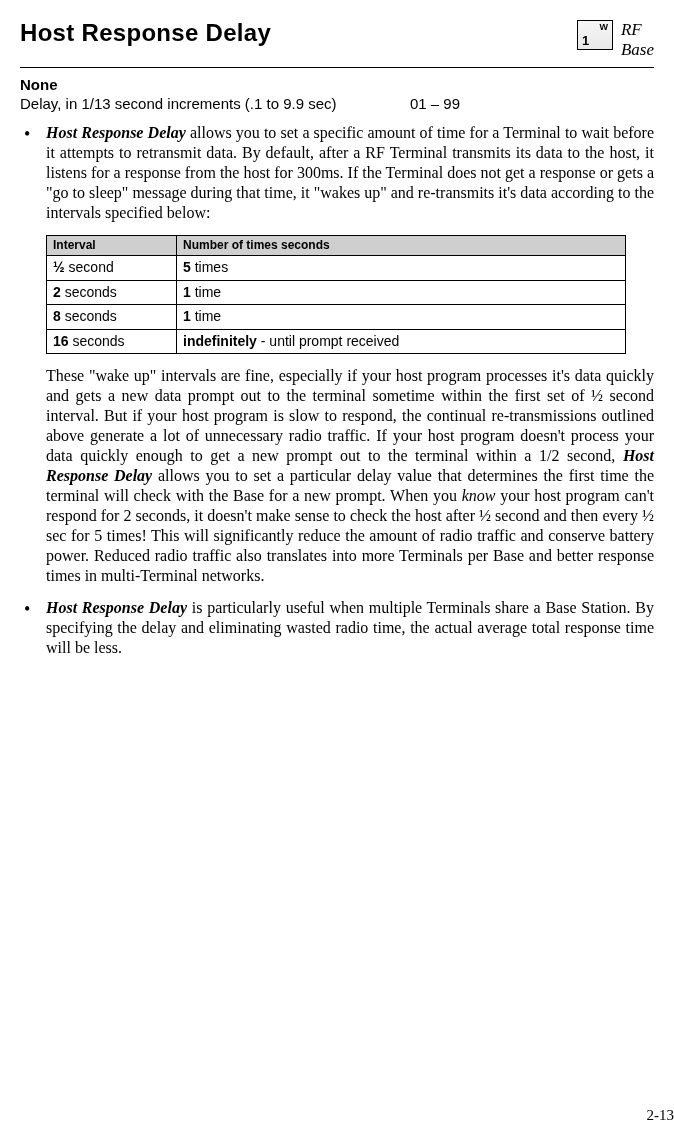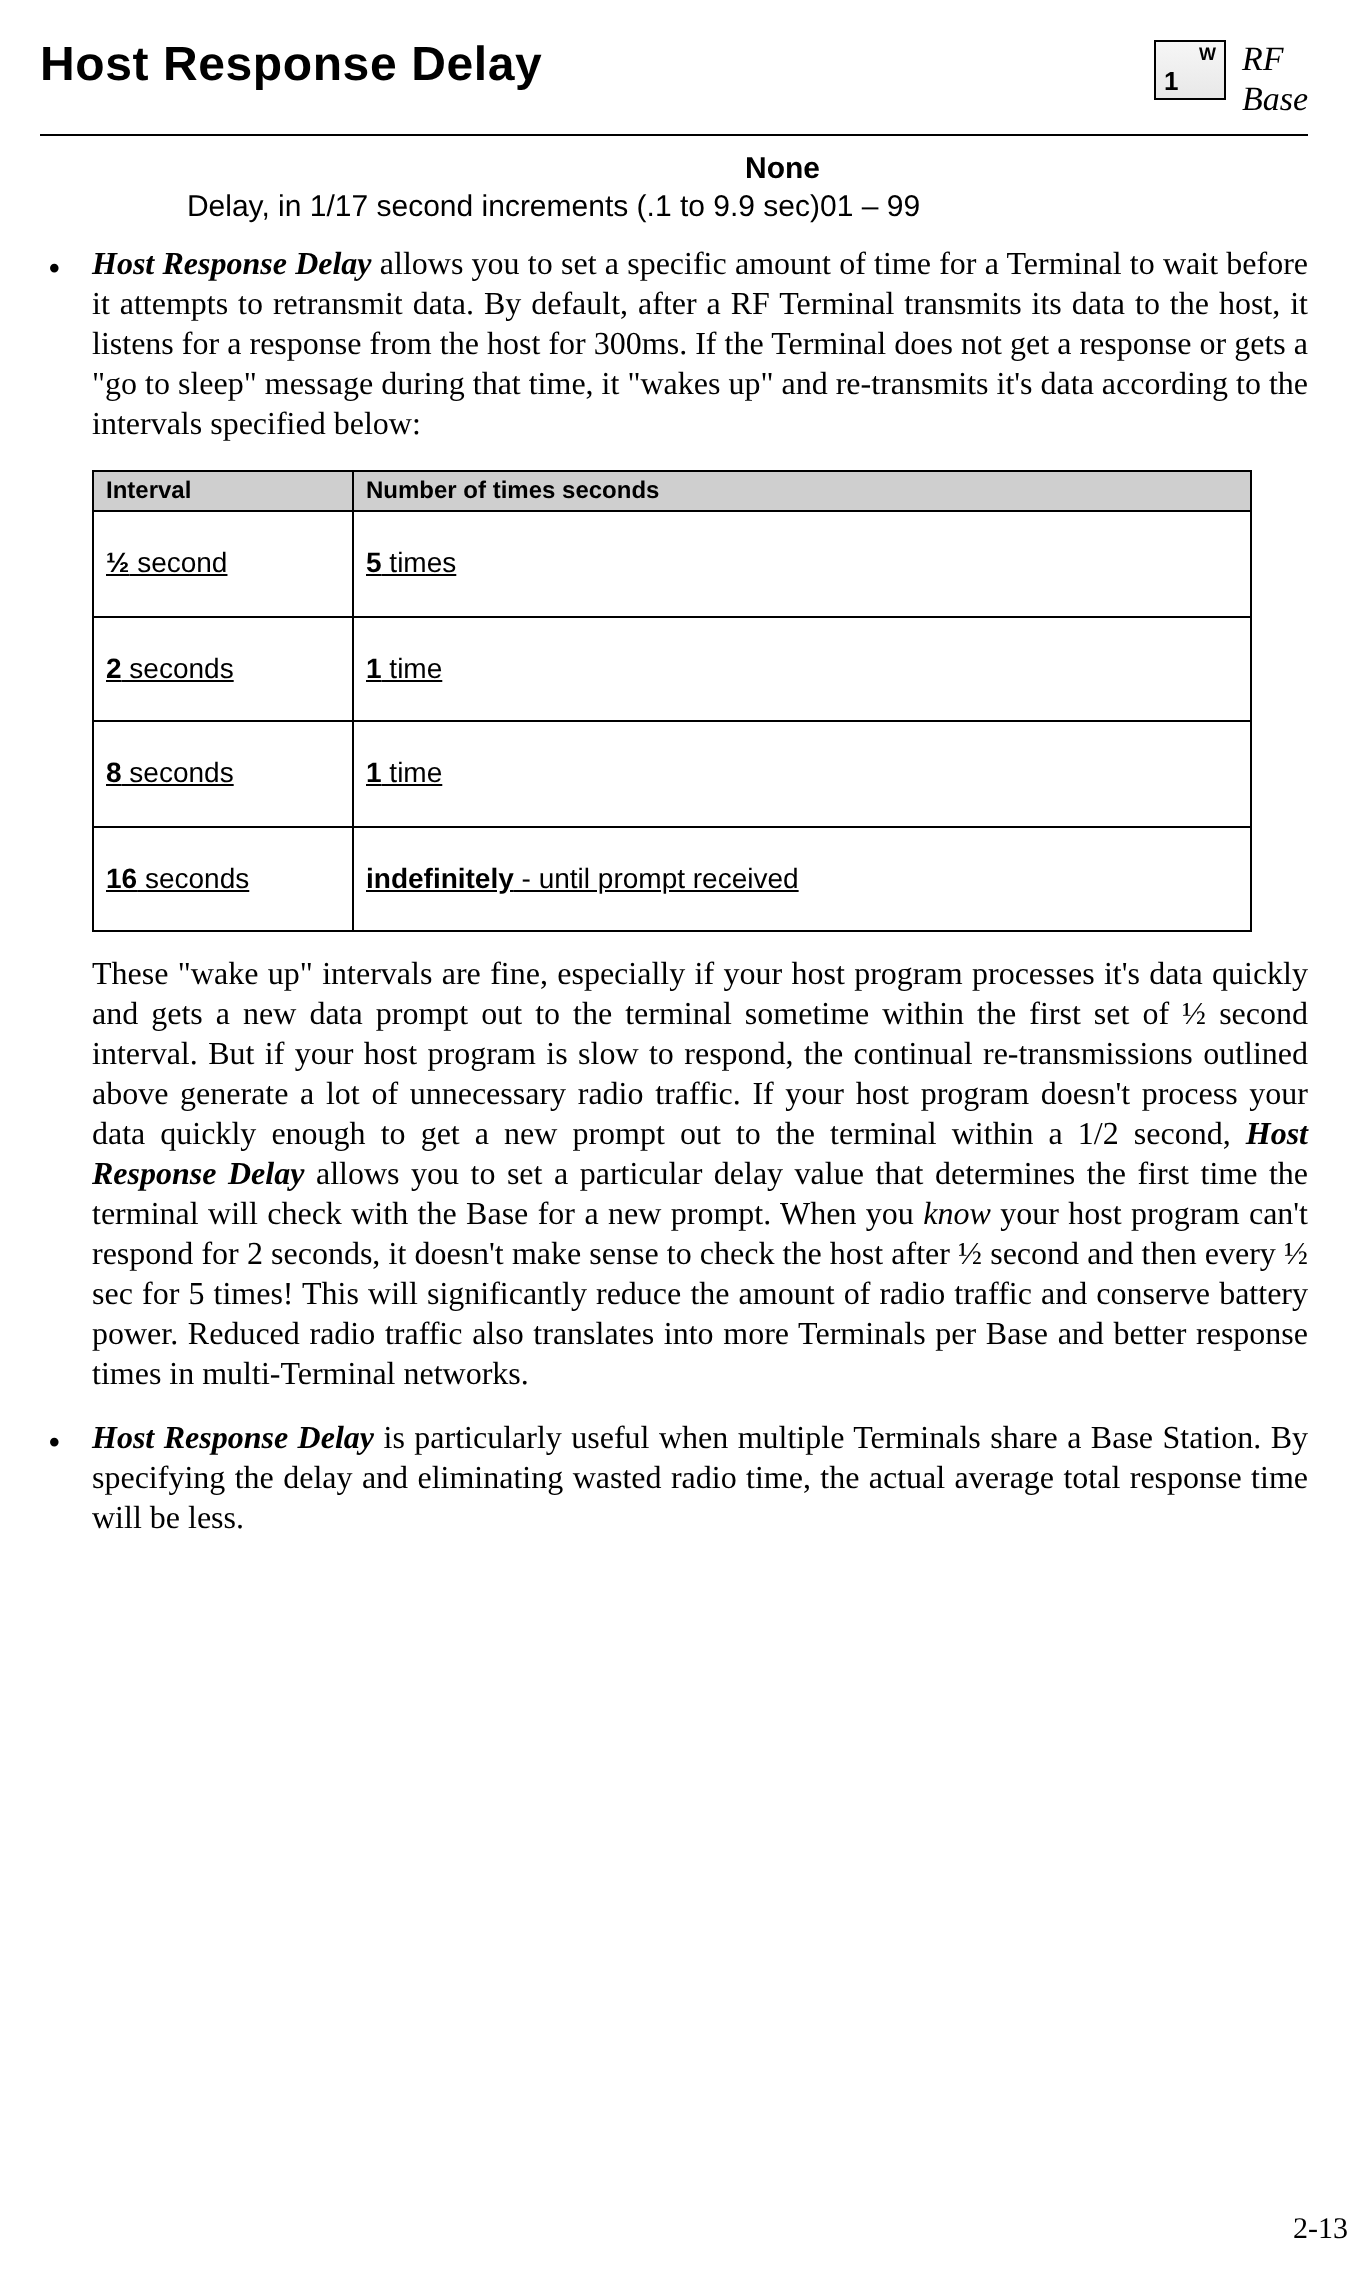--- a/index.html
+++ b/index.html
@@ -72,21 +72,20 @@
     .settings-list {
       font-family: Arial, Helvetica, sans-serif;
       font-size: 15px;
       margin-bottom: 10px;
     }
     .settings-row {
       display: flex;
     }
     .settings-label {
       width: 390px;
-      text-align: right;
     }
     .settings-value {
       flex: 1;
     }
     .bold {
       font-weight: bold;
     }
     .bullet-list {
       list-style: none;
       margin-left: 0;
@@ -119,22 +118,21 @@
     }
     table.interval-table th {
       background: #cfcfcf;
       text-align: left;
       font-size: 12px;
       padding: 2px 6px;
       border: 1px solid #000;
     }
     table.interval-table td {
       border: 1px solid #000;
-      padding: 17px 6px;
-      text-decoration: underline;
+      padding: 3px 6px;
     }
     .interval-table col.col1 { width: 130px; }
     .page-number {
       position: absolute;
       bottom: 20px;
       left: 0;
       width: 100%;
       text-align: right;
       font-size: 15px;
     }
@@ -155,21 +153,21 @@
       <div>Base</div>
     </div>
   </div>
 </div>
 
 <div class="settings-list">
   <div class="settings-row">
     <div class="settings-label bold">None</div>
   </div>
   <div class="settings-row">
-    <div class="settings-label">Delay, in 1/17 second increments (.1 to 9.9 sec)</div>
+    <div class="settings-label">Delay, in 1/13 second increments (.1 to 9.9 sec)</div>
     <div class="settings-value">01 – 99</div>
   </div>
 </div>
 
 <ul class="bullet-list">
   <li>
     <p class="para-justify">
       <span class="lead-strong">Host Response Delay</span><span> allows you to set a specific amount of time for a Terminal to wait before it attempts to retransmit data.  By default, after a RF Terminal transmits its data to the host, it listens for a response from the host for 300ms. If the Terminal does not get a response or gets a "go to sleep" message during that time, it "wakes up" and re-transmits it's data according to the intervals specified below:</span>
     </p>
   </li>

